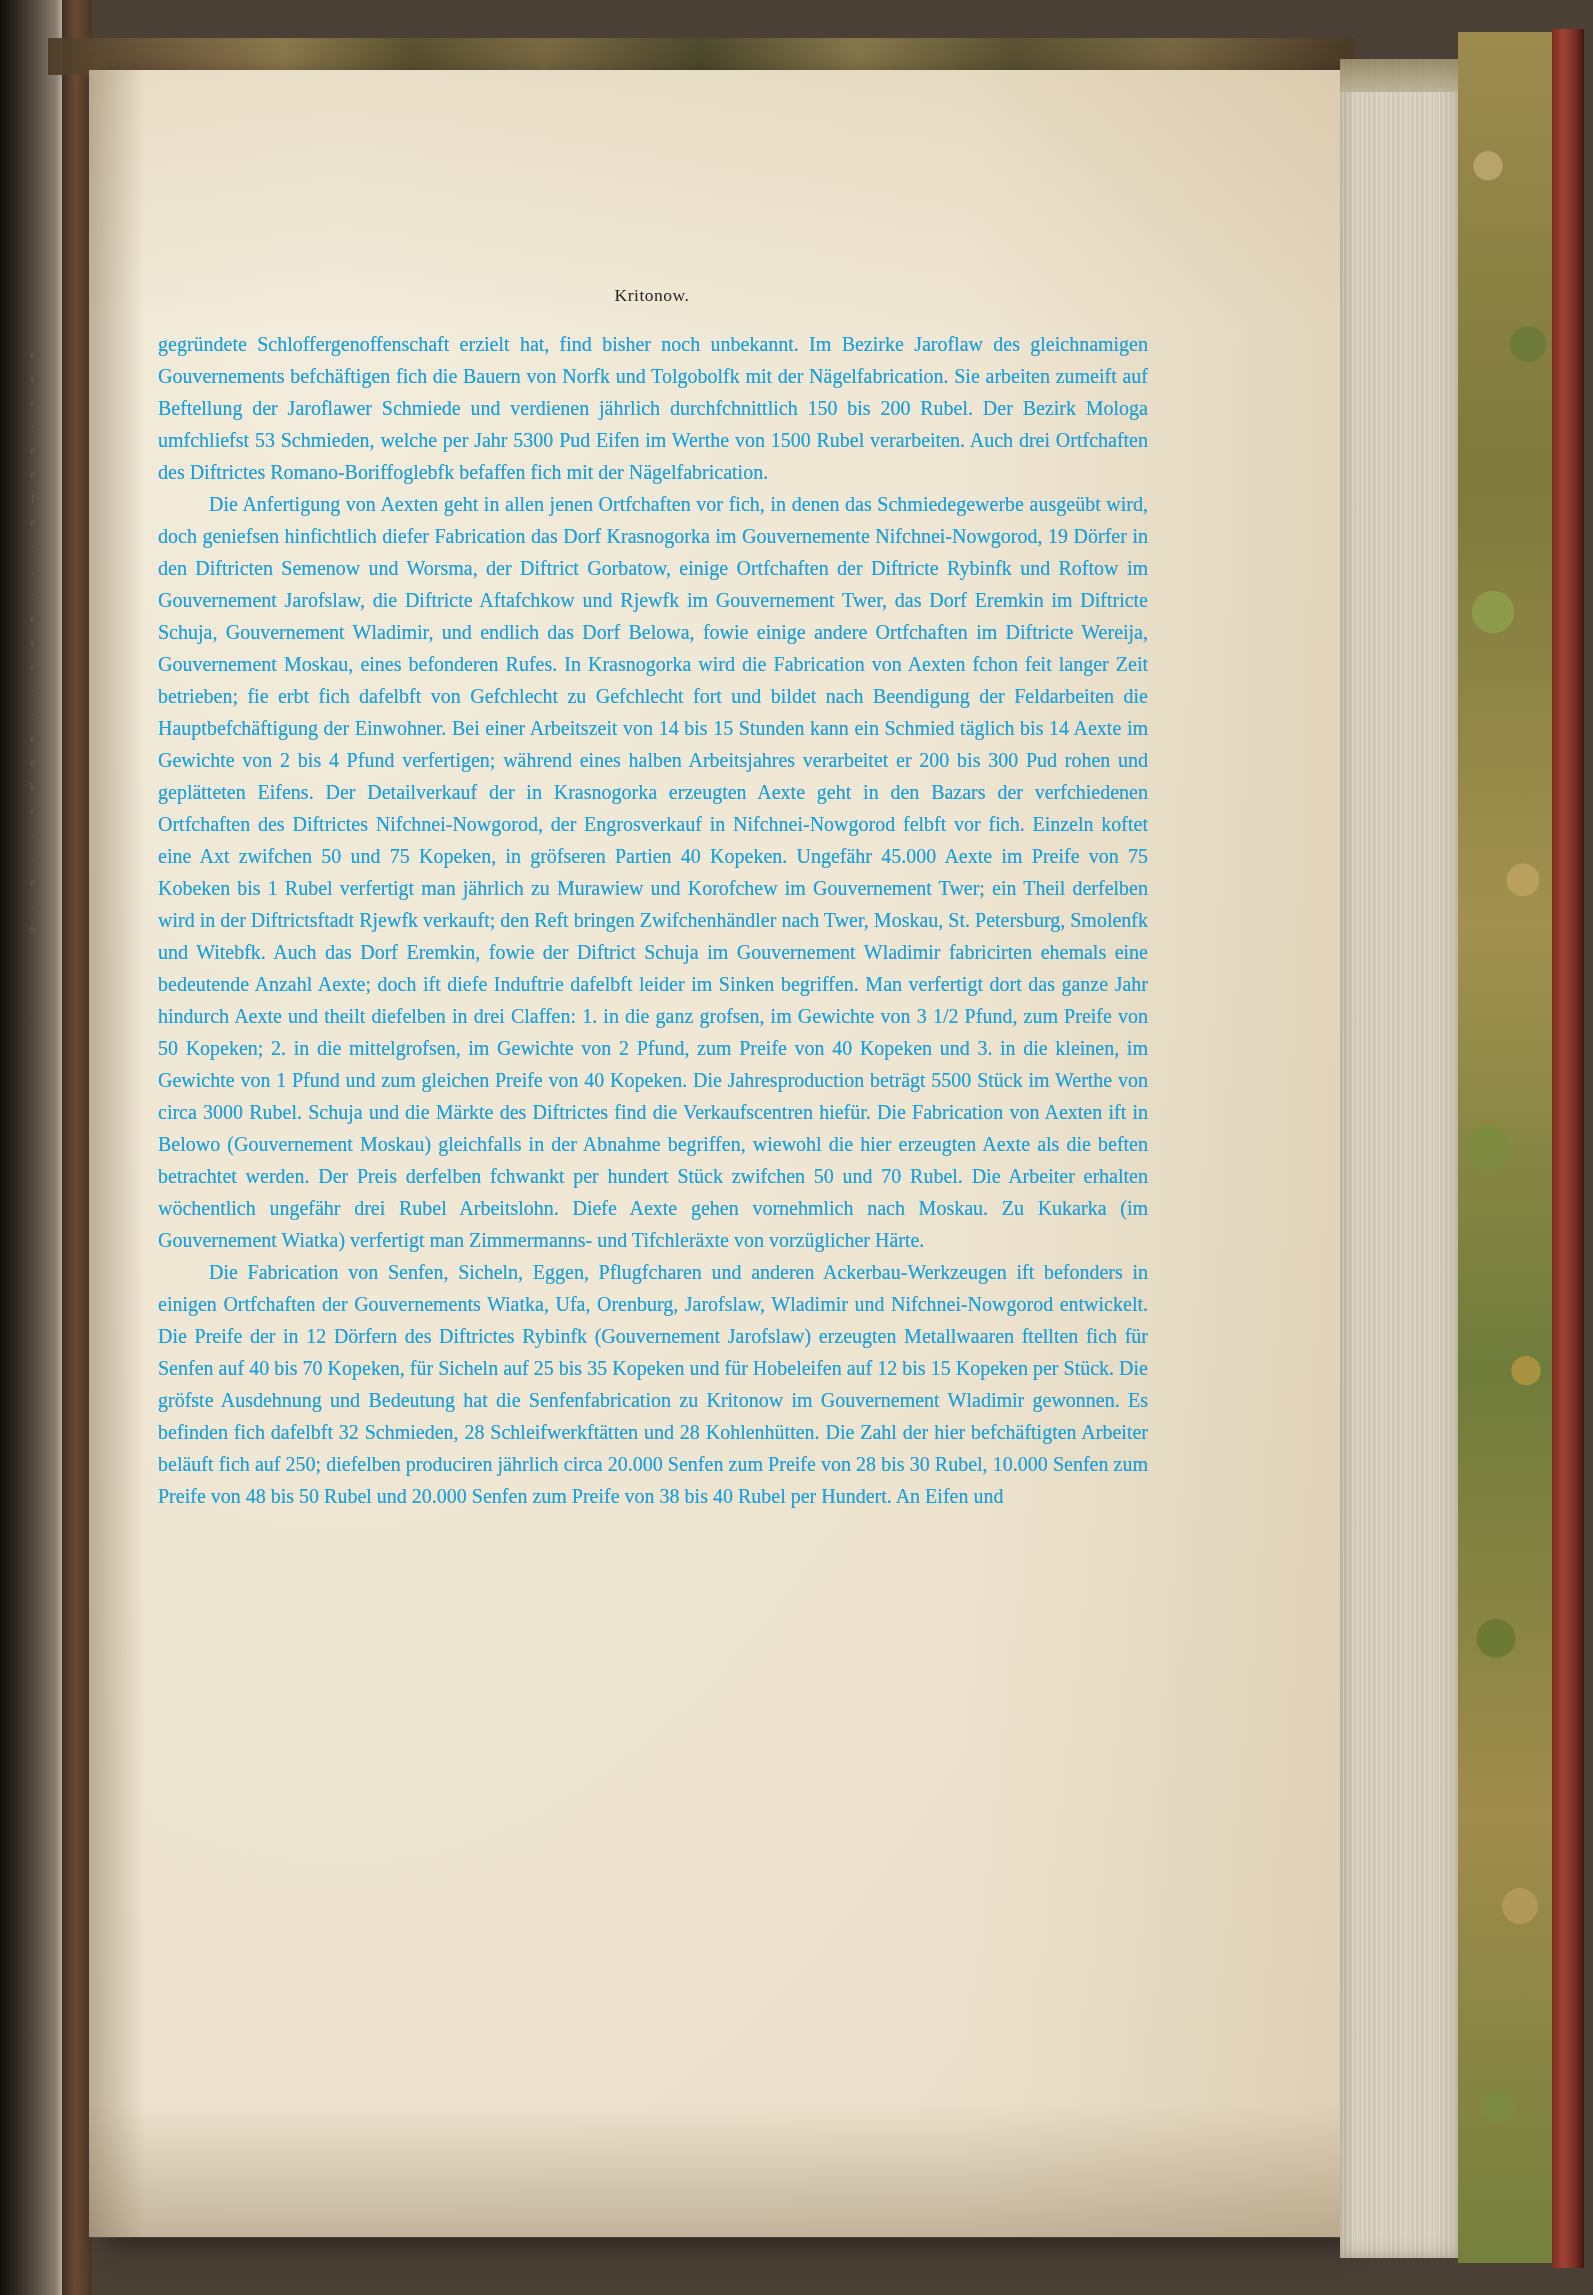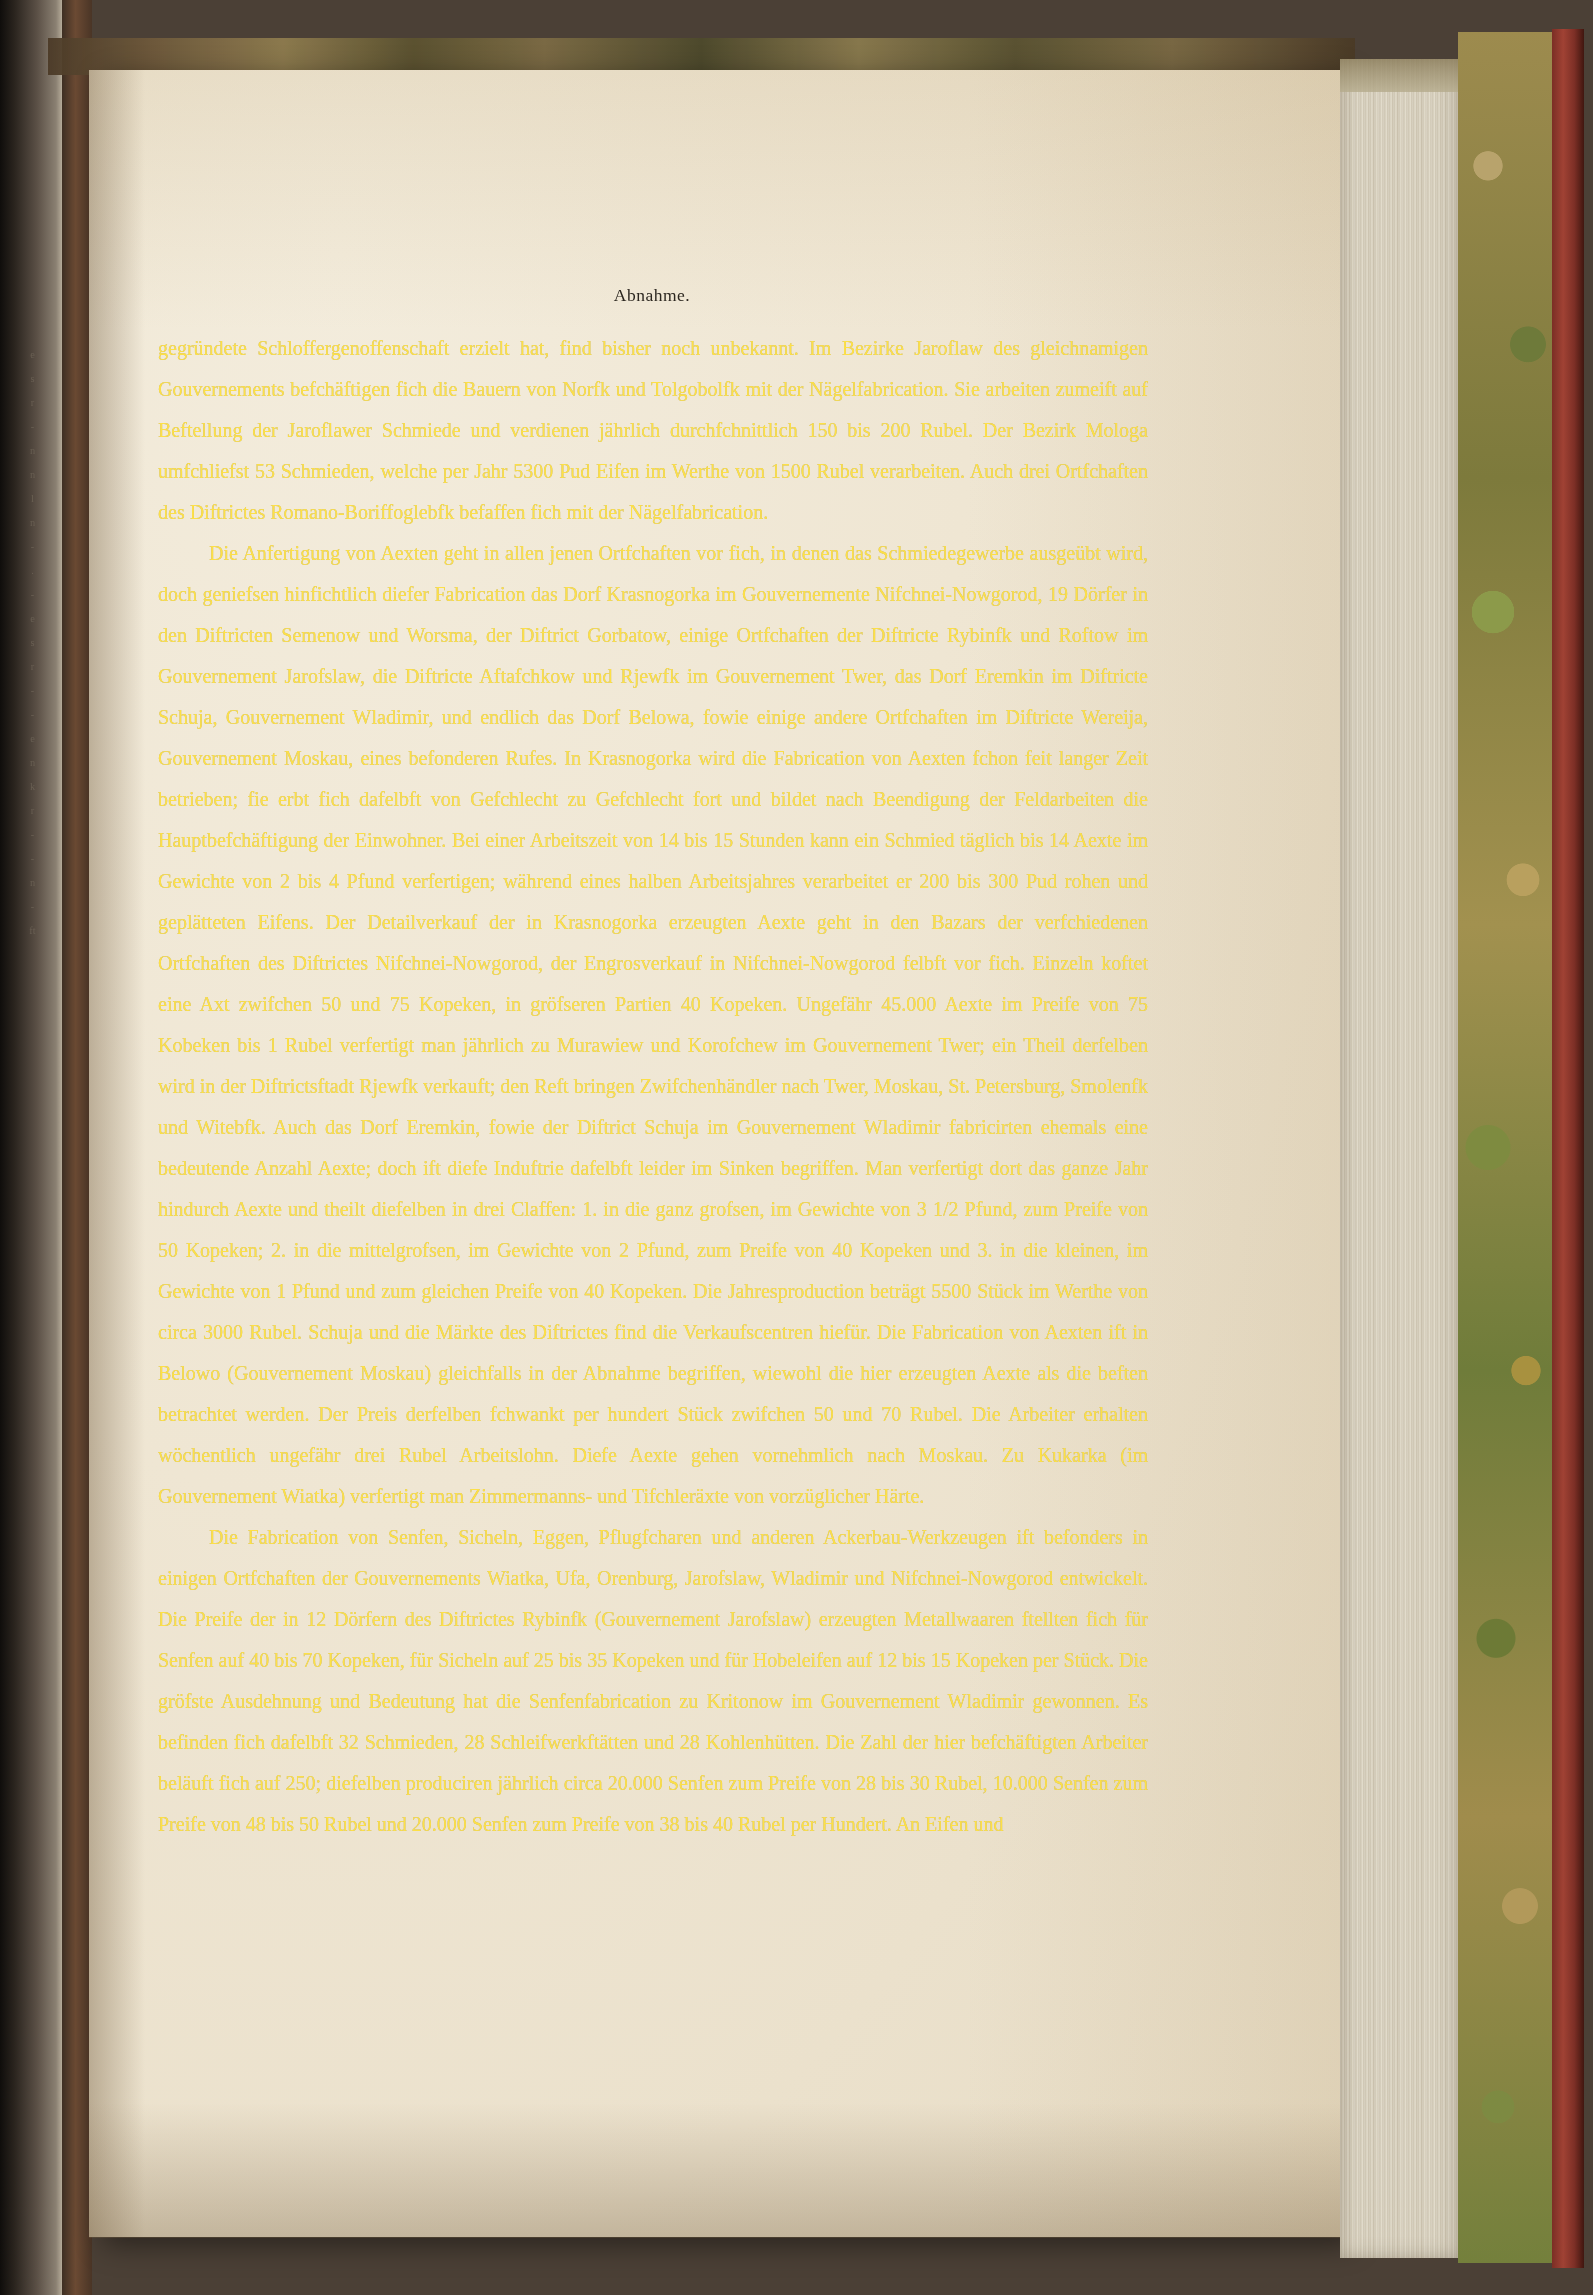--- a/index.html
+++ b/index.html
@@ -165,23 +165,23 @@
     font-size: 27px;
     color: #241f19;
     font-family: "Liberation Serif", serif;
   }
 
   .body {
     position: absolute;
     left: 158px;
     top: 328px;
     width: 990px;
-    color: #fde047;
+    color: #0ea5e9;
     font-size: 20px;
-    line-height: 41px;
+    line-height: 32px;
     text-align: justify;
     font-family: "Liberation Serif", serif;
   }
   .body p {
     margin: 0;
     text-indent: 51px;
     text-align: justify;
     -webkit-hyphens: none;
     hyphens: none;
   }
@@ -244,21 +244,21 @@
 ft</div>
 
   <div class="cover-left"></div>
 
   <div class="top-edge"></div>
 
   <div class="page">
     <div class="page-stain"></div>
   </div>
 
-  <div class="running-head">Abnahme.</div>
+  <div class="running-head">Kritonow.</div>
   <div class="folio">97</div>
 
   <div class="body">
     <p class="noindent">gegründete Schloffergenoffenschaft erzielt hat, find bisher noch unbekannt. Im Bezirke Jaroflaw des gleichnamigen Gouvernements befchäftigen fich die Bauern von Norfk und Tolgobolfk mit der Nägelfabrication. Sie arbeiten zumeift auf Beftellung der Jaroflawer Schmiede und verdienen jährlich durchfchnittlich 150 bis 200 Rubel. Der Bezirk Mologa umfchliefst 53 Schmieden, welche per Jahr 5300 Pud Eifen im Werthe von 1500 Rubel verarbeiten. Auch drei Ortfchaften des Diftrictes Romano-Boriffoglebfk befaffen fich mit der Nägelfabrication.</p>
     <p>Die Anfertigung von Aexten geht in allen jenen Ortfchaften vor fich, in denen das Schmiedegewerbe ausgeübt wird, doch geniefsen hinfichtlich diefer Fabrication das Dorf Krasnogorka im Gouvernemente Nifchnei-Nowgorod, 19 Dörfer in den Diftricten Semenow und Worsma, der Diftrict Gorbatow, einige Ortfchaften der Diftricte Rybinfk und Roftow im Gouvernement Jarofslaw, die Diftricte Aftafchkow und Rjewfk im Gouvernement Twer, das Dorf Eremkin im Diftricte Schuja, Gouvernement Wladimir, und endlich das Dorf Belowa, fowie einige andere Ortfchaften im Diftricte Wereija, Gouvernement Moskau, eines befonderen Rufes. In Krasnogorka wird die Fabrication von Aexten fchon feit langer Zeit betrieben; fie erbt fich dafelbft von Gefchlecht zu Gefchlecht fort und bildet nach Beendigung der Feldarbeiten die Hauptbefchäftigung der Einwohner. Bei einer Arbeitszeit von 14 bis 15 Stunden kann ein Schmied täglich bis 14 Aexte im Gewichte von 2 bis 4 Pfund verfertigen; während eines halben Arbeitsjahres verarbeitet er 200 bis 300 Pud rohen und geplätteten Eifens. Der Detailverkauf der in Krasnogorka erzeugten Aexte geht in den Bazars der verfchiedenen Ortfchaften des Diftrictes Nifchnei-Nowgorod, der Engrosverkauf in Nifchnei-Nowgorod felbft vor fich. Einzeln koftet eine Axt zwifchen 50 und 75 Kopeken, in gröfseren Partien 40 Kopeken. Ungefähr 45.000 Aexte im Preife von 75 Kobeken bis 1 Rubel verfertigt man jährlich zu Murawiew und Korofchew im Gouvernement Twer; ein Theil derfelben wird in der Diftrictsftadt Rjewfk verkauft; den Reft bringen Zwifchenhändler nach Twer, Moskau, St. Petersburg, Smolenfk und Witebfk. Auch das Dorf Eremkin, fowie der Diftrict Schuja im Gouvernement Wladimir fabricirten ehemals eine bedeutende Anzahl Aexte; doch ift diefe Induftrie dafelbft leider im Sinken begriffen. Man verfertigt dort das ganze Jahr hindurch Aexte und theilt diefelben in drei Claffen: 1. in die ganz grofsen, im Gewichte von 3 1/2 Pfund, zum Preife von 50 Kopeken; 2. in die mittelgrofsen, im Gewichte von 2 Pfund, zum Preife von 40 Kopeken und 3. in die kleinen, im Gewichte von 1 Pfund und zum gleichen Preife von 40 Kopeken. Die Jahresproduction beträgt 5500 Stück im Werthe von circa 3000 Rubel. Schuja und die Märkte des Diftrictes find die Verkaufscentren hiefür. Die Fabrication von Aexten ift in Belowo (Gouvernement Moskau) gleichfalls in der Abnahme begriffen, wiewohl die hier erzeugten Aexte als die beften betrachtet werden. Der Preis derfelben fchwankt per hundert Stück zwifchen 50 und 70 Rubel. Die Arbeiter erhalten wöchentlich ungefähr drei Rubel Arbeitslohn. Diefe Aexte gehen vornehmlich nach Moskau. Zu Kukarka (im Gouvernement Wiatka) verfertigt man Zimmermanns- und Tifchleräxte von vorzüglicher Härte.</p>
     <p>Die Fabrication von Senfen, Sicheln, Eggen, Pflugfcharen und anderen Ackerbau-Werkzeugen ift befonders in einigen Ortfchaften der Gouvernements Wiatka, Ufa, Orenburg, Jarofslaw, Wladimir und Nifchnei-Nowgorod entwickelt. Die Preife der in 12 Dörfern des Diftrictes Rybinfk (Gouvernement Jarofslaw) erzeugten Metallwaaren ftellten fich für Senfen auf 40 bis 70 Kopeken, für Sicheln auf 25 bis 35 Kopeken und für Hobeleifen auf 12 bis 15 Kopeken per Stück. Die gröfste Ausdehnung und Bedeutung hat die Senfenfabrication zu Kritonow im Gouvernement Wladimir gewonnen. Es befinden fich dafelbft 32 Schmieden, 28 Schleifwerkftätten und 28 Kohlenhütten. Die Zahl der hier befchäftigten Arbeiter beläuft fich auf 250; diefelben produciren jährlich circa 20.000 Senfen zum Preife von 28 bis 30 Rubel, 10.000 Senfen zum Preife von 48 bis 50 Rubel und 20.000 Senfen zum Preife von 38 bis 40 Rubel per Hundert. An Eifen und</p>
   </div>
 
   <div class="gutter-shadow"></div>
   <div class="bottom-shadow"></div>

